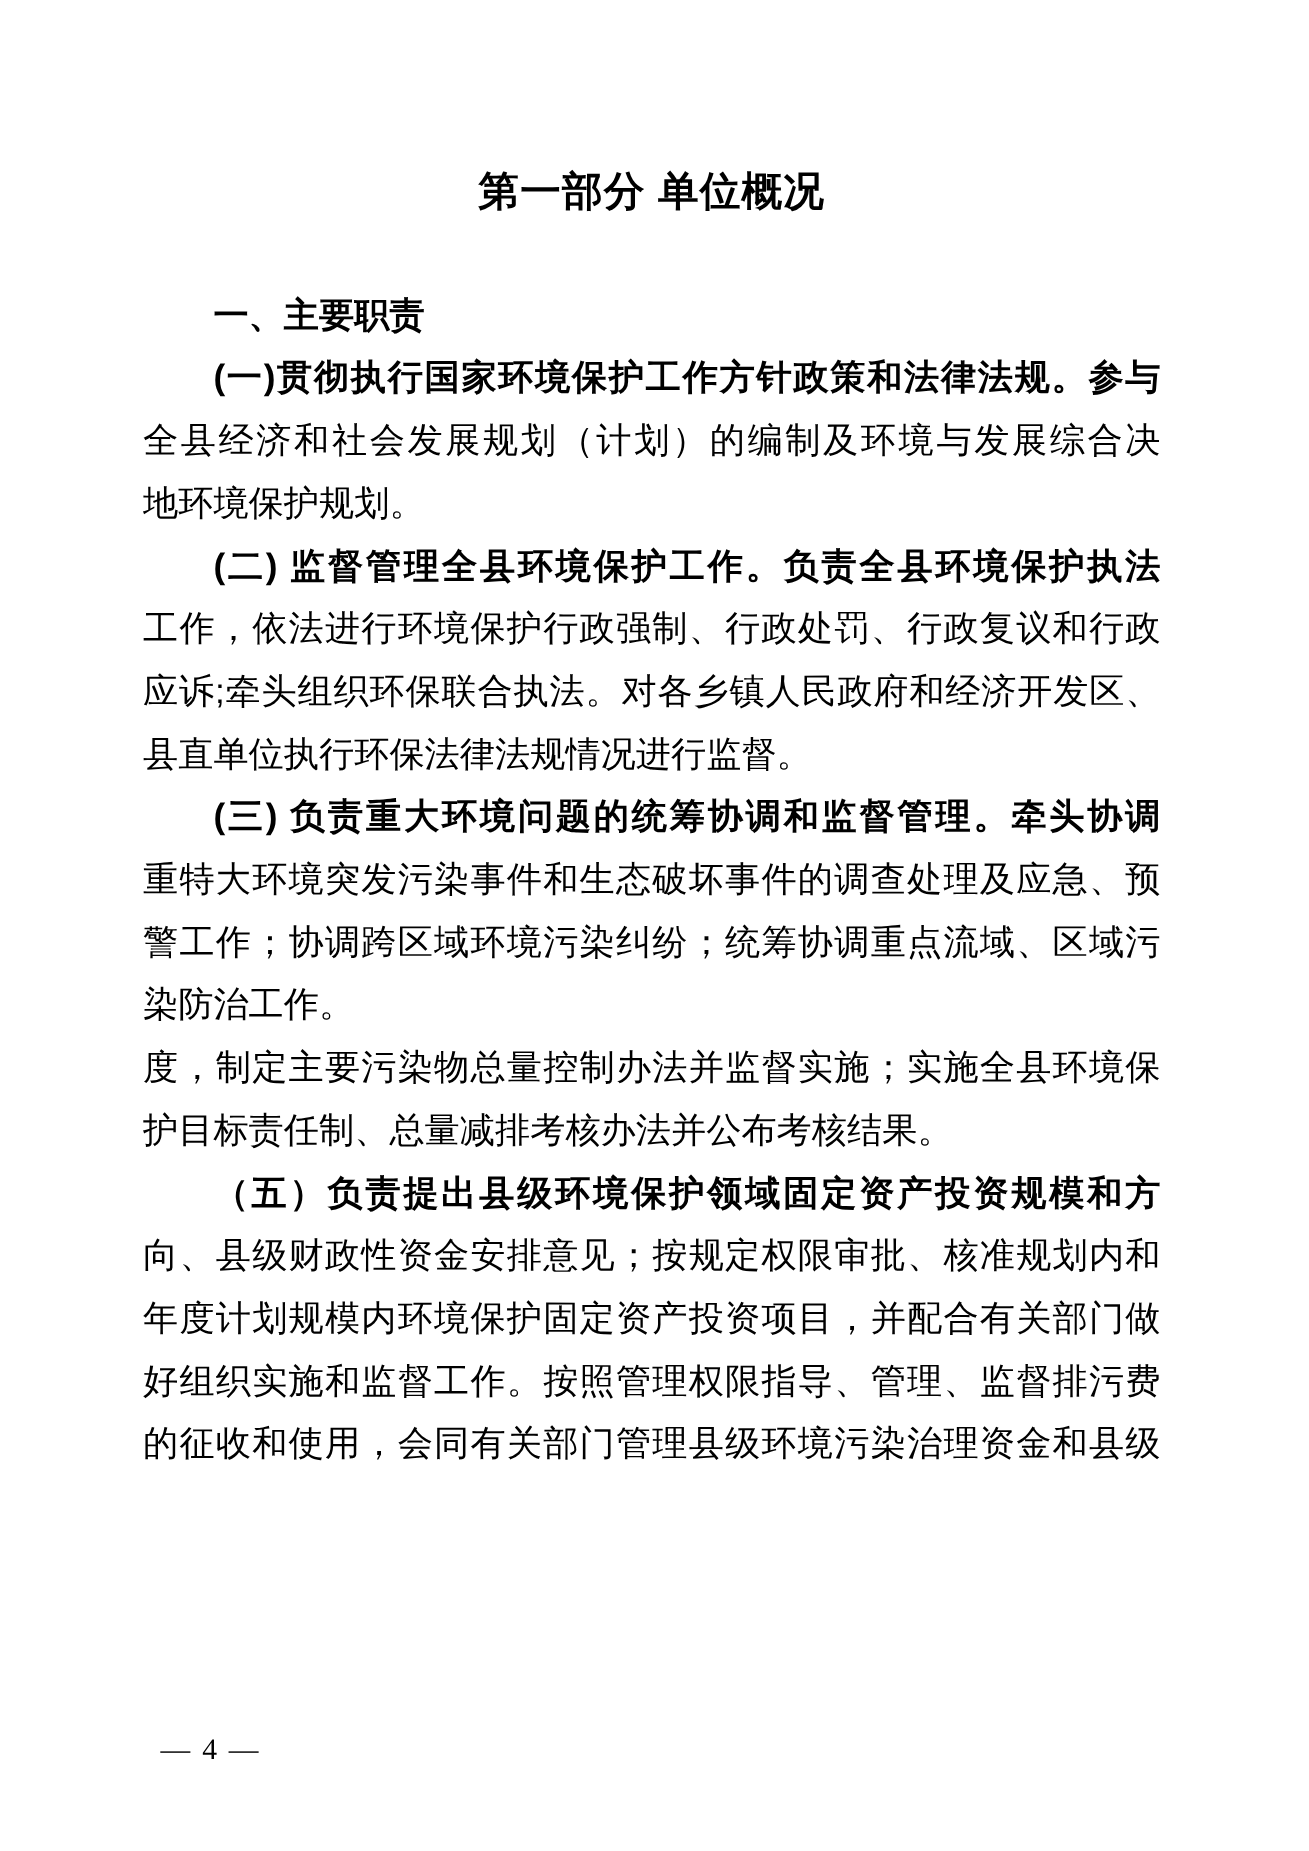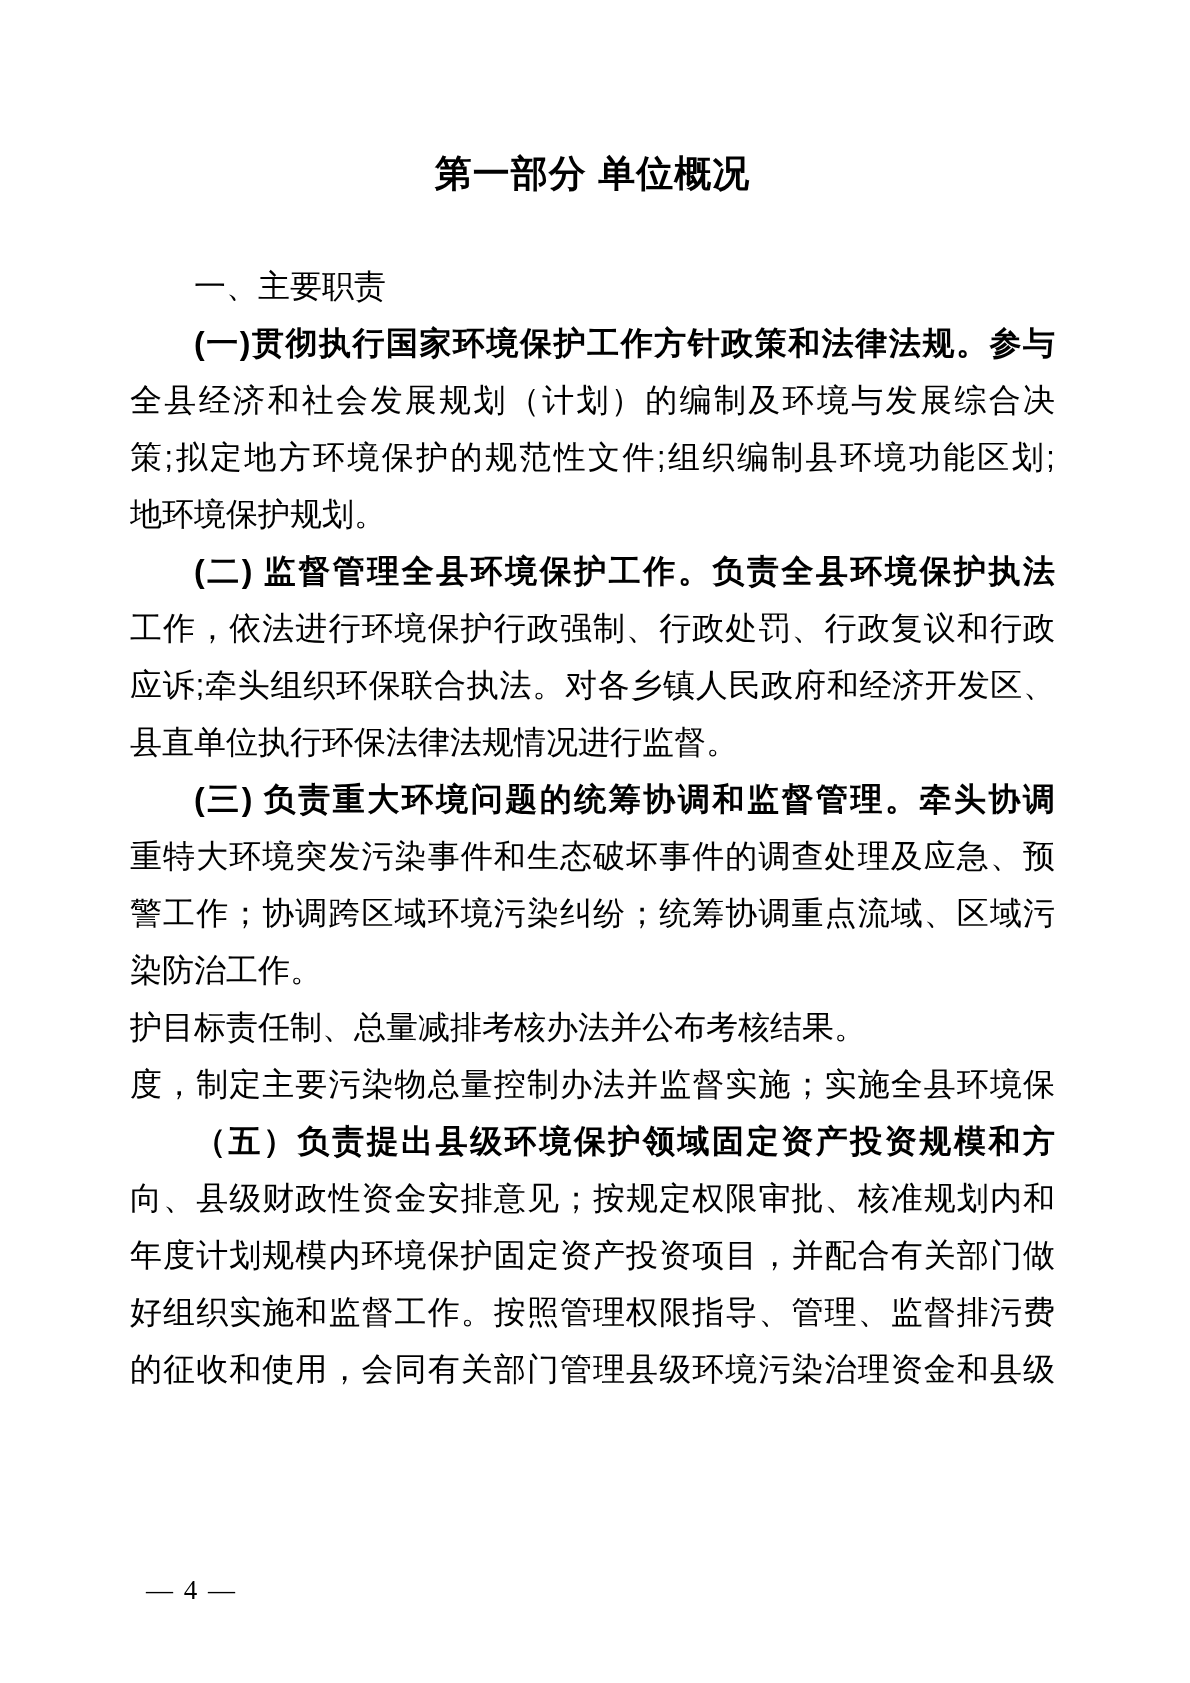--- a/index.html
+++ b/index.html
@@ -29,21 +29,21 @@
     line-height: 52px;
     font-weight: bold;
     text-align: center;
     letter-spacing: 1px;
     white-space: pre;
   }
   .section-heading {
     margin: 58px 0 0 0;
     font-size: 32px;
     line-height: 57px;
-    font-weight: normal;
+    font-weight: bold;
     text-indent: 2em;
   }
   .line {
     font-size: 32px;
     line-height: 57px;
     text-align: justify;
     text-align-last: justify;
     white-space: pre-wrap;
   }
   .line.para-first {
@@ -67,32 +67,31 @@
 </head>
 <body>
 
 <div class="page">
   <div class="content">
     <h1 class="doc-title">第一部分 单位概况</h1>
     <h2 class="section-heading">一、主要职责</h2>
     <div id="paragraphs">
         <div class="line para-first">(一)贯彻执行国家环境保护工作方针政策和法律法规。参与</div>
         <div class="line">全县经济和社会发展规划（计划）的编制及环境与发展综合决</div>
-        <div class="line">策;拟定地方环境保护的规范性文件;组织编制县环境功能区划;</div>
         <div class="line para-last">地环境保护规划。</div>
         <div class="line para-first">(二) 监督管理全县环境保护工作。负责全县环境保护执法</div>
         <div class="line">工作，依法进行环境保护行政强制、行政处罚、行政复议和行政</div>
         <div class="line">应诉;牵头组织环保联合执法。对各乡镇人民政府和经济开发区、</div>
         <div class="line para-last">县直单位执行环保法律法规情况进行监督。</div>
         <div class="line para-first">(三) 负责重大环境问题的统筹协调和监督管理。牵头协调</div>
         <div class="line">重特大环境突发污染事件和生态破坏事件的调查处理及应急、预</div>
         <div class="line">警工作；协调跨区域环境污染纠纷；统筹协调重点流域、区域污</div>
         <div class="line para-last">染防治工作。</div>
+        <div class="line">度，制定主要污染物总量控制办法并监督实施；实施全县环境保</div>
         <div class="line para-last">护目标责任制、总量减排考核办法并公布考核结果。</div>
-        <div class="line">度，制定主要污染物总量控制办法并监督实施；实施全县环境保</div>
         <div class="line para-first">（五）负责提出县级环境保护领域固定资产投资规模和方</div>
         <div class="line">向、县级财政性资金安排意见；按规定权限审批、核准规划内和</div>
         <div class="line">年度计划规模内环境保护固定资产投资项目，并配合有关部门做</div>
         <div class="line">好组织实施和监督工作。按照管理权限指导、管理、监督排污费</div>
         <div class="line">的征收和使用，会同有关部门管理县级环境污染治理资金和县级</div>
       </div>
   </div>
   <div class="page-num">— 4 —</div>
 </div>
 

